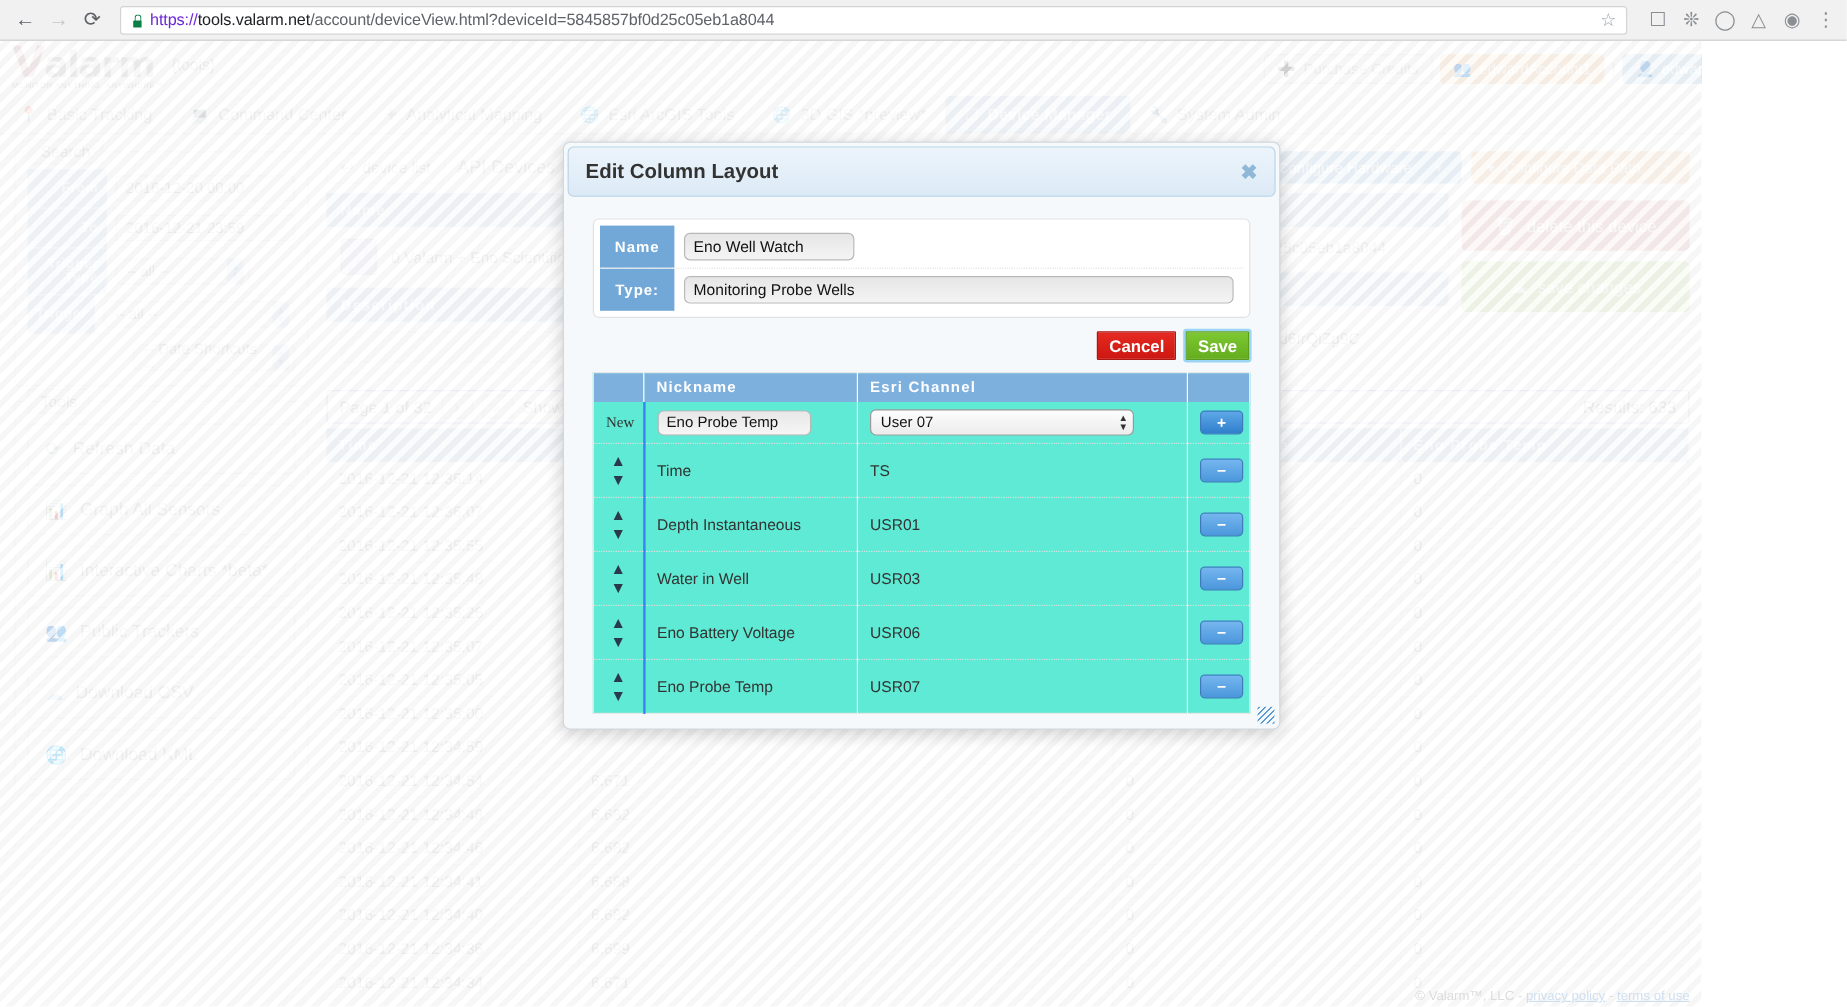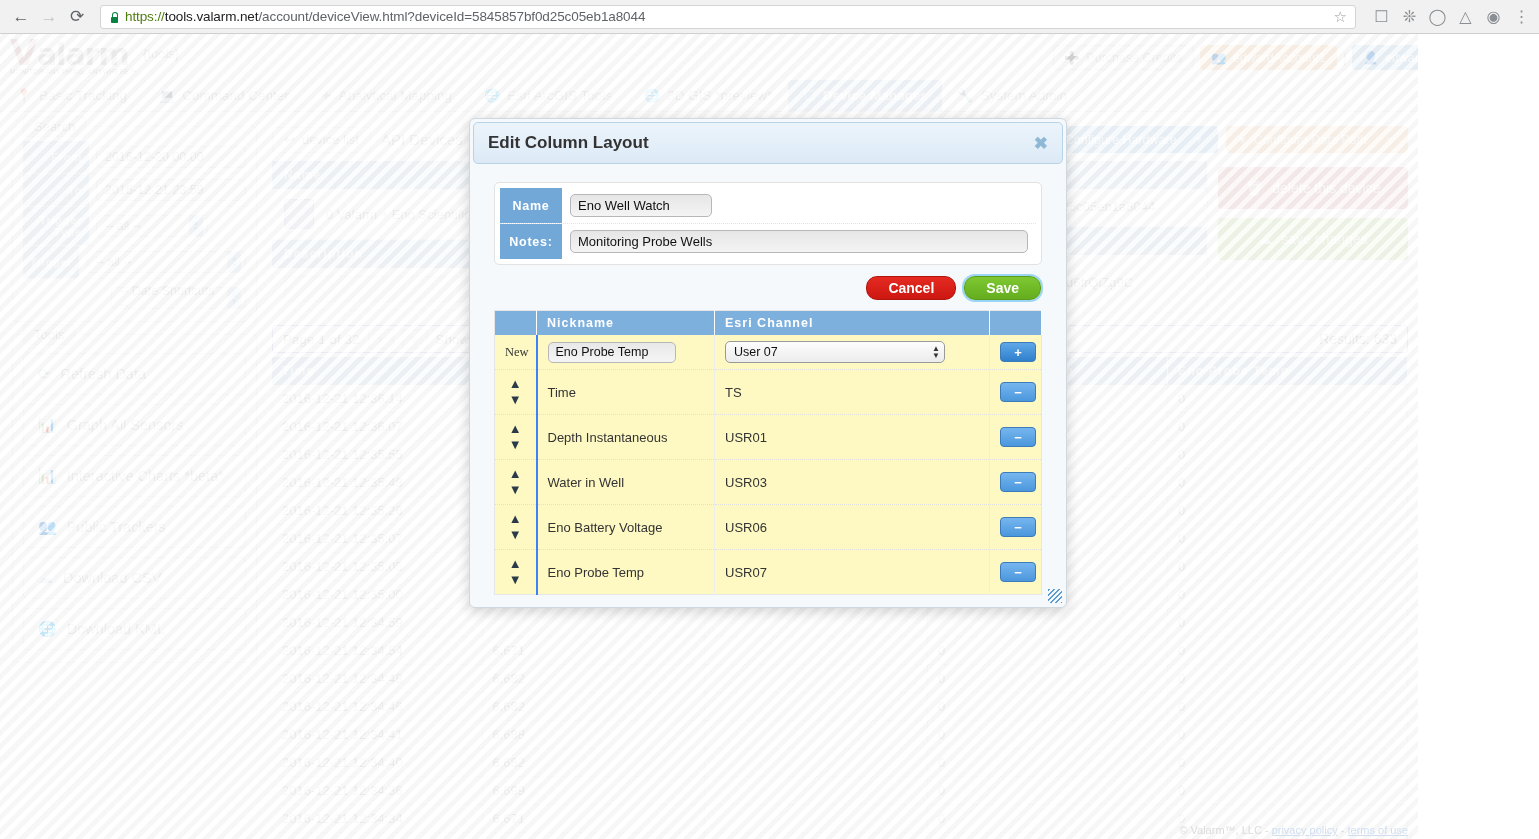--- a/index.html
+++ b/index.html
@@ -33,21 +33,21 @@
     background: #0b8043; border-radius: 1px;
   }
   .lock-ico::after {
     content: ""; position: absolute; left: 3px; top: 1px; width: 4px; height: 5px;
     border: 1.5px solid #0b8043; border-bottom: 0;
     border-radius: 3px 3px 0 0;
   }
   .url { font-size: 13.5px; color: #202124; white-space: nowrap; letter-spacing: -0.1px;}
   .url .dom { color: #202124; font-weight: 400;}
   .url .gray { color: #5f6368; }
-  .url .scheme { color: #4d7c0f; }
+  .url .scheme { color: #6d28d9; }
   .star { font-size: 15px; color: #9aa0a6; margin-left: auto; }
   .ext-icons { display: flex; align-items: center; gap: 9px; padding-left: 8px; }
   .ext { width: 19px; height: 19px; display: flex; align-items: center; justify-content: center; color: #8a8f94; }
 
   
   .page {
     position: absolute; top: 34px; left: 0; width: 1418px; height: 805px;
     background: #fff; overflow: hidden;
   }
   
@@ -183,27 +183,27 @@
           letter-spacing: .8px; display: flex; align-items: center; justify-content: center; }
   .mfield { flex: 1; padding: 6px 0 6px 8px; display: flex; align-items: center; }
   .minput {
     height: 23px; border: 1px solid #b7b7b7; border-radius: 5px;
     background: linear-gradient(#e6e6e6, #f4f4f4);
     font-size: 13px; color: #111; display: flex; align-items: center; padding: 0 7px;
   }
   .minput.name { width: 142px; }
   .minput.notes { width: 100%; margin-right: 8px; }
   .btn-row { display: flex; justify-content: flex-end; gap: 8px; margin: 11px 0 10px; padding-right: 1px;}
-  .mbtn { height: 24px; border-radius: 11px; font-size: 14px; font-weight: bold; color: #fff;
-          display: flex; align-items: center; justify-content: center; padding: 0 21px; }
+  .mbtn { height: 24px; border-radius: 1px; font-size: 14px; font-weight: bold; color: #fff;
+          display: flex; align-items: center; justify-content: center; padding: 0 9px; }
   .mbtn.cancel { background: linear-gradient(#e52a22, #cc1710); border: 1px solid #b01510; }
   .mbtn.save { background: linear-gradient(#7dc832, #64ad1e); border: 1px solid #5a9c1b;
                box-shadow: 0 0 0 2px #9ad5f5; }
 
-  .ctable { width: 100%; border-collapse: collapse; table-layout: fixed; background: #fef9c3;
+  .ctable { width: 100%; border-collapse: collapse; table-layout: fixed; background: #5eead4;
             border: 1px solid #e6e6e6; }
   .ctable th { background: #7eb0de; color: #fff; font-weight: bold; font-size: 12.5px;
                letter-spacing: 1px; text-align: left; padding: 5px 10px;
                border-right: 1px solid #fff; height: 22px; }
   .ctable td { padding: 6px 10px; border-bottom: 1px dotted #dfdfdf;
                border-right: 1px solid #eeeeee; font-size: 13px; color: #333; height: 32px; }
   .ctable td.c-handle { text-align: center; width: 42px; border-right: 2px solid #3b82f6; font-family: Liberation Serif, serif; }
   .ctable td.c-act { width: 52px; text-align: center; border-right: 0; }
   .ctable col.nick { width: 178px; }
   .newlab { font-size: 12.5px; color: #333; }
@@ -639,21 +639,21 @@
 
     <div class="modal-body">
       <div class="info-card">
         <div class="mrow">
           <div class="mlab">Name</div>
           <div class="mfield">
             <div class="minput name">Eno Well Watch</div>
           </div>
         </div>
         <div class="mrow">
-          <div class="mlab">Notes:</div>
+          <div class="mlab">Type:</div>
           <div class="mfield">
             <div class="minput notes">Monitoring Probe Wells</div>
           </div>
         </div>
       </div>
 
       <div class="btn-row">
         <div class="mbtn cancel">Cancel</div>
         <div class="mbtn save">Save</div>
       </div>

